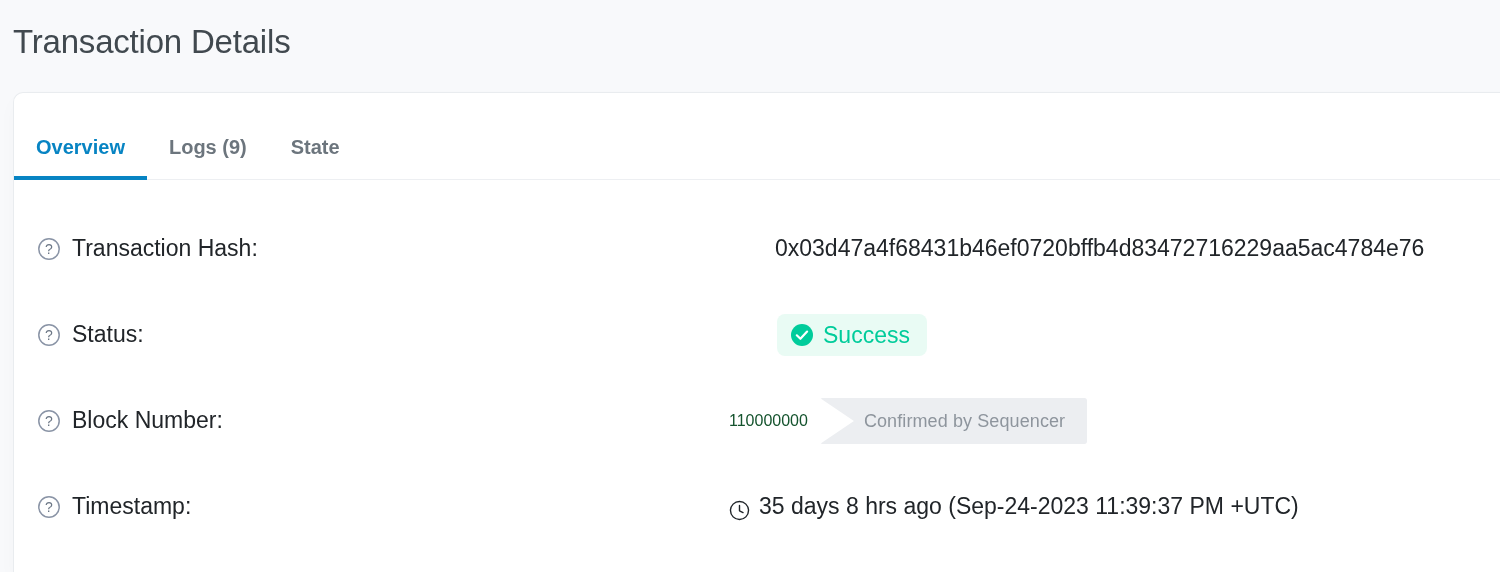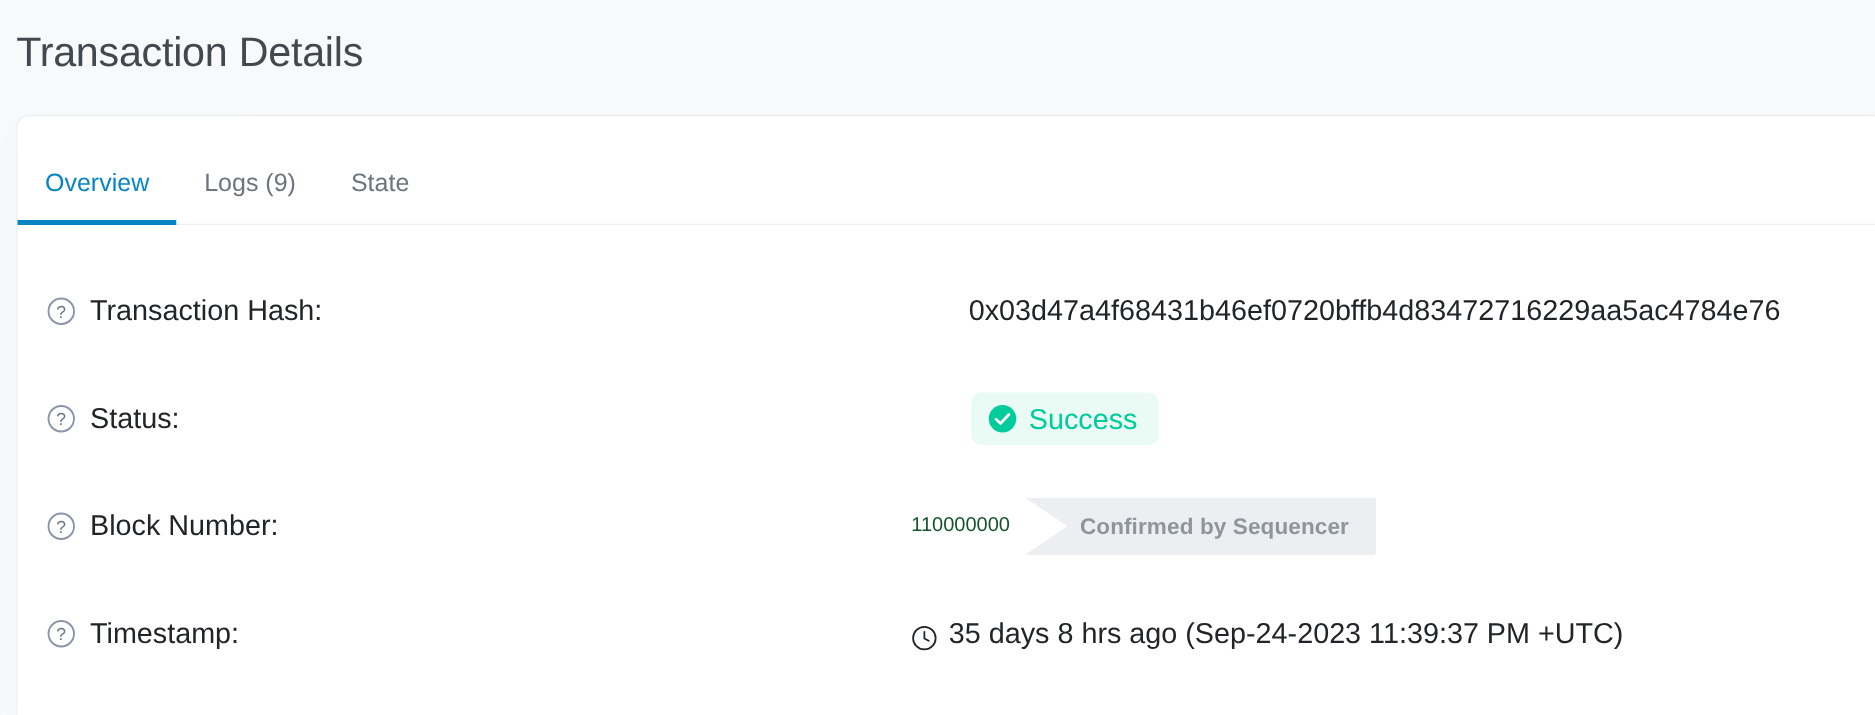--- a/index.html
+++ b/index.html
@@ -61,21 +61,21 @@
     display: flex;
     align-items: flex-end;
     height: 87px;
     padding-left: 0;
     border-bottom: 1px solid #edeff2;
     position: relative;
   }
 
   .tab {
     font-size: 20px;
-    font-weight: normal;
+    font-weight: bold;
     color: #6c757d;
     padding: 0 0 22px 0;
     margin-right: 44px;
     cursor: pointer;
     white-space: nowrap;
     position: relative;
     line-height: 1;
   }
 
   .tab:first-child { margin-left: 22px; }
@@ -205,21 +205,21 @@
     left: 0;
     top: 0;
     width: 34px;
     height: 100%;
     background: #ffffff;
     clip-path: polygon(0 0, 100% 50%, 0 100%);
   }
 
   .seq-text {
     font-size: 18px;
-    font-weight: bold;
+    font-weight: normal;
     color: #8e959d;
     line-height: 1;
     white-space: nowrap;
     letter-spacing: 0.1px;
   }
 
   
   .timestamp-wrap {
     display: inline-flex;
     align-items: flex-end;

